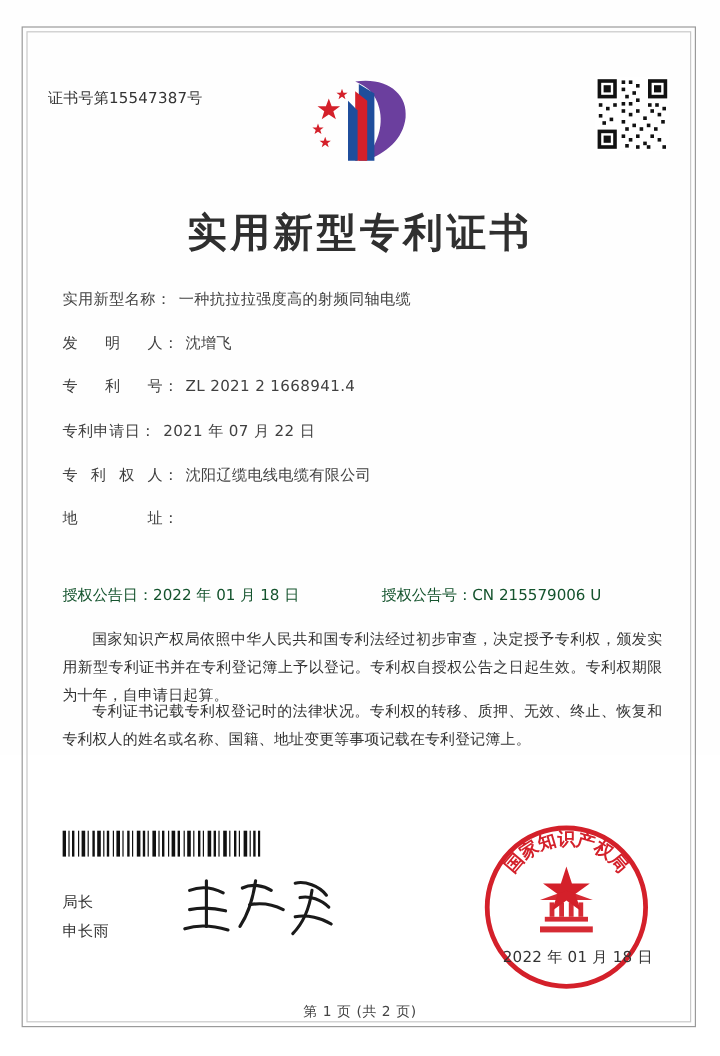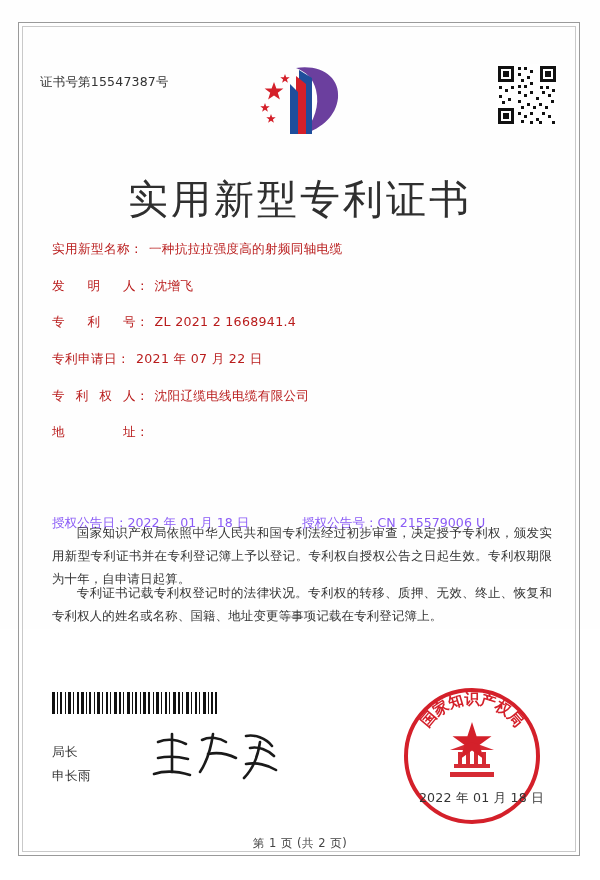--- a/index.html
+++ b/index.html
@@ -66,38 +66,38 @@
     height: 62px;
   }
 
   .title {
     position: absolute;
     left: 0;
     top: 172px;
     width: 600px;
     text-align: center;
     font-family: "DejaVu Serif", "Liberation Serif", serif;
-    font-size: 40px;
-    font-weight: normal;
+    font-size: 33px;
+    font-weight: bold;
     letter-spacing: 3px;
     color: #2f2f2f;
   }
 
   .fields {
     position: absolute;
     left: 52px;
     top: 240px;
     width: 500px;
   }
   .field-row {
     display: flex;
     align-items: flex-start;
     margin-bottom: 19px;
     font-size: 12.6px;
-    color: #b91c1c;
+    color: #404040;
     line-height: 1.4;
   }
   .field-label {
     white-space: nowrap;
     letter-spacing: 0.4px;
   }
   .field-label.spread {
     display: inline-block;
     width: 84px;
     text-align: justify;
@@ -105,25 +105,26 @@
   }
   .field-value {
     margin-left: 6px;
     letter-spacing: 0.3px;
     text-align: center;
   }
 
   .pubrow {
     position: absolute;
     left: 52px;
-    top: 515px;
+    top: 488px;
     width: 500px;
     display: flex;
     font-size: 12.6px;
-    color: #8b5cf6;
+    color: #14532d;
+    gap: 16px;
   }
   .pubrow .left { width: 250px; }
   .pubrow .right { }
 
   .para {
     position: absolute;
     left: 52px;
     width: 500px;
     font-size: 12.4px;
     line-height: 1.85;

